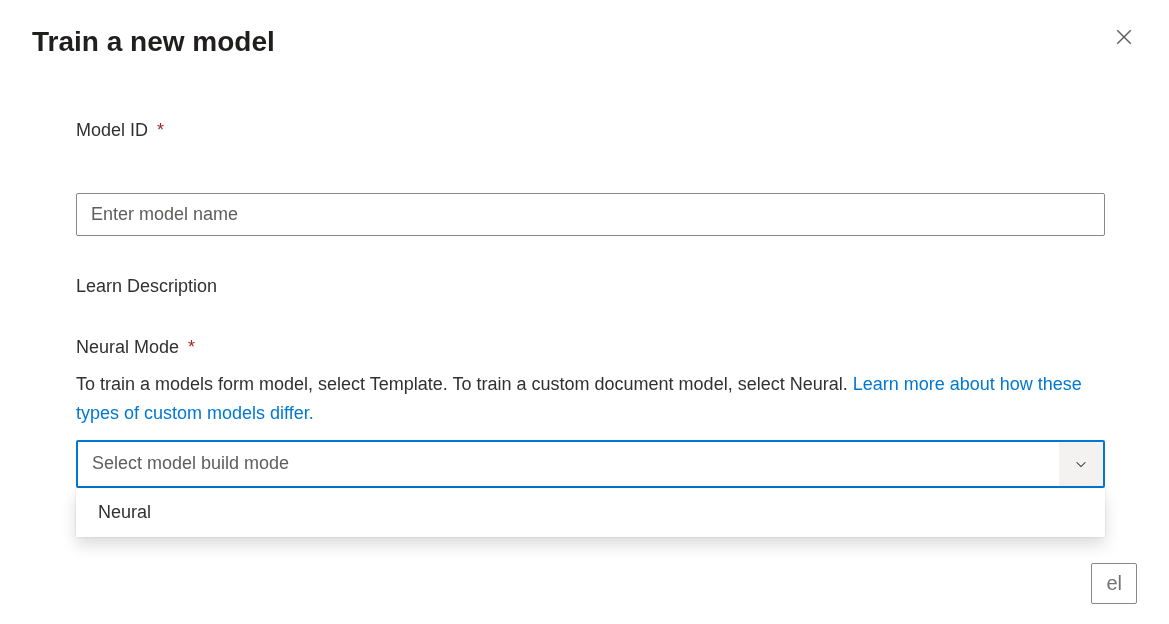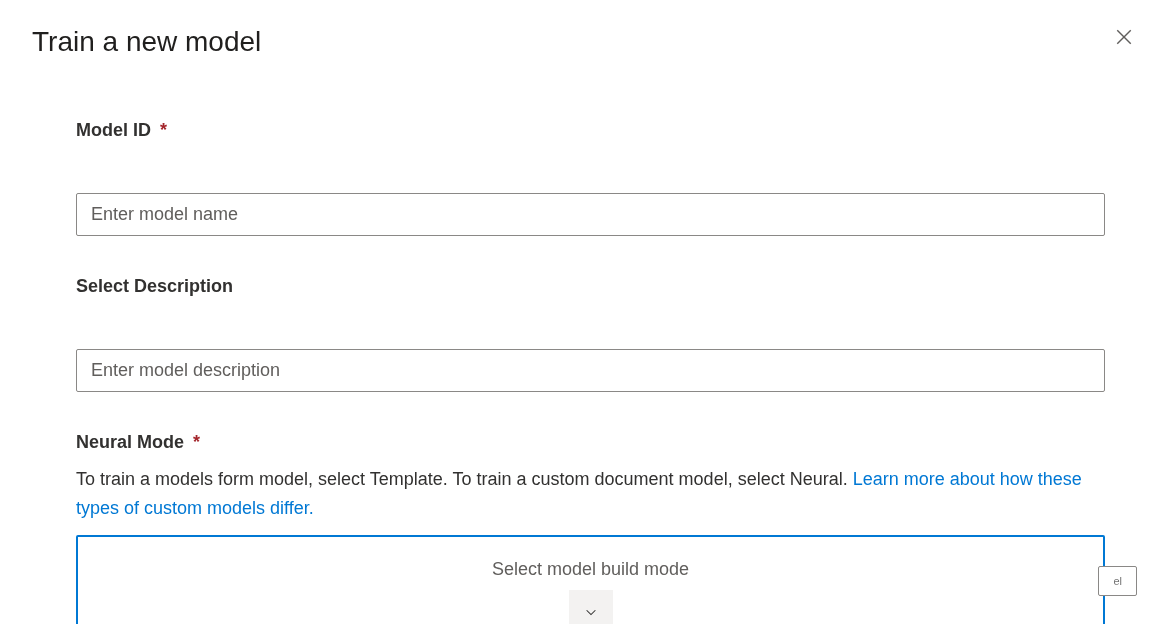--- a/index.html
+++ b/index.html
@@ -21,21 +21,21 @@
       position: relative;
     }
     .dialog-header {
       display: flex;
       justify-content: space-between;
       align-items: flex-start;
       margin-bottom: 60px;
     }
     .dialog-title {
       font-size: 28px;
-      font-weight: 400;
+      font-weight: 700;
       color: #201f1e;
       line-height: 1.3;
     }
     .close-btn {
       background: none;
       border: none;
       cursor: pointer;
       padding: 4px;
       color: #605e5c;
       display: flex;
@@ -48,21 +48,21 @@
     }
     .form-content {
       padding-left: 44px;
       padding-right: 32px;
     }
     .field-group {
       margin-bottom: 40px;
     }
     .field-label {
       font-size: 18px;
-      font-weight: 700;
+      font-weight: 400;
       color: #323130;
       margin-bottom: 12px;
       display: block;
     }
     .required-star {
       color: #a4262c;
       margin-left: 4px;
     }
     .help-text {
       font-size: 18px;
@@ -93,22 +93,21 @@
     }
     .select-box {
       width: 100%;
       display: flex;
       align-items: center;
       justify-content: space-between;
       border: 2px solid #0078d4;
       border-radius: 2px;
       background: #ffffff;
       cursor: pointer;
-      padding: 12px;
-      flex-direction: column;
+      padding: 0;
     }
     .select-text {
       font-size: 18px;
       color: #605e5c;
       padding: 10px 14px;
       flex: 1;
       text-align: left;
     }
     .select-chevron {
       width: 44px;
@@ -138,25 +137,25 @@
     .dropdown-option {
       padding: 14px 14px;
       font-size: 18px;
       color: #323130;
       cursor: pointer;
       margin-left: 8px;
     }
     .footer-btn {
       position: absolute;
       right: 32px;
-      bottom: 28px;
+      bottom: 20px;
       padding: 8px 14px;
       border: 1px solid #8a8886;
       background: #ffffff;
-      font-size: 11px;
+      font-size: 20px;
       color: #737373;
       border-radius: 2px;
       z-index: 1;
     }
   </style>
 </head>
 <body>
 
 <div class="dialog">
   <div class="dialog-header">
@@ -174,23 +173,22 @@
     <div class="field-group">
       <label class="field-label">
         <span>Model ID</span>
         <span class="required-star">*</span>
       </label>
       <input type="text" class="text-input" placeholder="Enter model name" style="">
     </div>
 
     <div class="field-group">
       <label class="field-label">
-        <span>Select Description</span>
+        <span>Learn Description</span>
       </label>
-      <input type="text" class="text-input" placeholder="Enter model description" style="">
     </div>
 
     <div class="field-group">
       <label class="field-label">
         <span>Neural Mode</span>
         <span class="required-star">*</span>
       </label>
       <p class="help-text">
         <span>To train a models form model, select Template. To train a custom document model, select Neural. </span><a class="help-link">Learn more about how these types of custom models differ.</a>
       </p>

